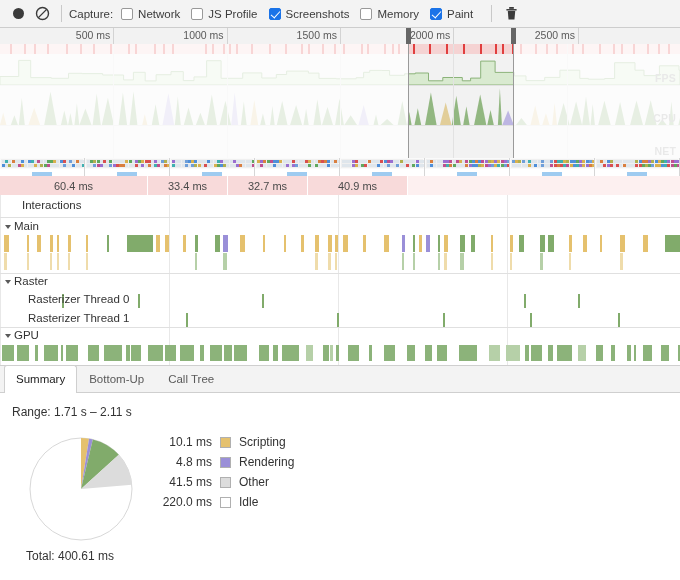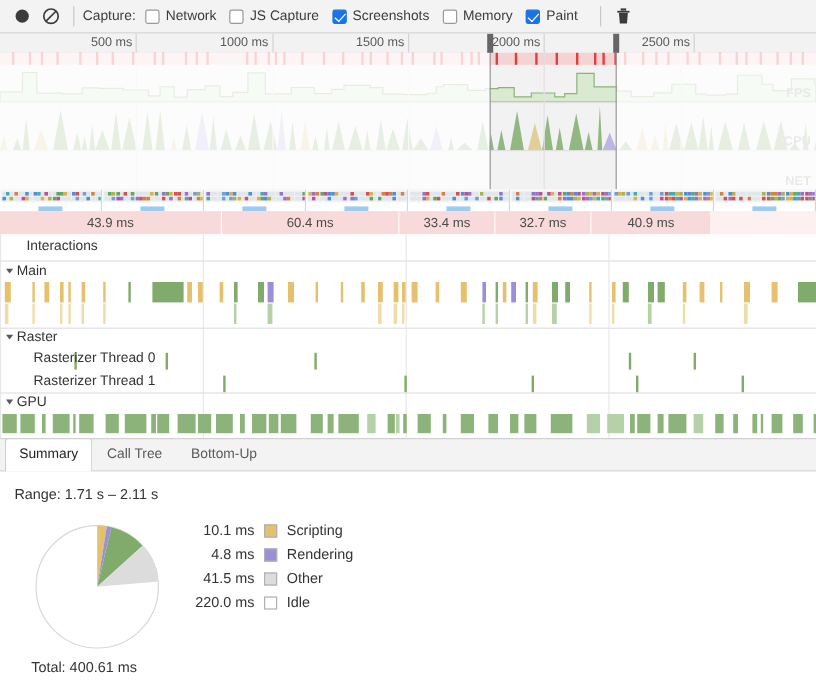--- a/index.html
+++ b/index.html
@@ -305,21 +305,21 @@
     </div>
     <div class="tb-sep"></div>
     <span class="cap-label">Capture:</span>
 
     <div class="cb-item">
       <span class="cb-box"></span>
       <span class="cb-label">Network</span>
     </div>
     <div class="cb-item">
       <span class="cb-box"></span>
-      <span class="cb-label">JS Capture</span>
+      <span class="cb-label">JS Profile</span>
     </div>
     <div class="cb-item on">
       <span class="cb-box"></span>
       <span class="cb-label">Screenshots</span>
     </div>
     <div class="cb-item">
       <span class="cb-box"></span>
       <span class="cb-label">Memory</span>
     </div>
     <div class="cb-item on">
@@ -1025,21 +1025,20 @@
         <div class="txt" style="width: 19.8621px; left: 32.0689px; top: 26.2px;"></div>
         <div class="txt" style="width: 21.9869px; left: 31.0066px; top: 28.8px;"></div>
         <div class="txt" style="width: 12.798px; left: 35.601px; top: 31.4px;"></div>
         <div class="card" style="left: 20px; width: 46px;"></div>
         <div class="photo" style="left: 20px; background: rgb(143, 113, 88);"></div>
         <div class="photo" style="left: 49px; background: rgb(107, 74, 56);"></div>
       </div>
     </div>
 
   <div class="frames-row" id="framesRow">
-      <div class="frame-cell" style="width: 185px;">43.9 ms</div>
       <div class="frame-cell" style="width: 148px;">60.4 ms</div>
       <div class="frame-cell" style="width: 80px;">33.4 ms</div>
       <div class="frame-cell" style="width: 80px;">32.7 ms</div>
       <div class="frame-cell" style="width: 100px;">40.9 ms</div>
     </div>
 
   <div class="det-ruler" id="detRuler">
       <div class="det-tick" style="left: 0px;">
         <span>1750 ms</span>
       </div>
@@ -1221,22 +1220,22 @@
         <div class="bar" style="left: 626.893px; top: 150px; width: 4.41099px; height: 16px; background: rgb(140, 179, 122);"></div>
         <div class="bar" style="left: 633.522px; top: 150px; width: 2.68798px; height: 16px; background: rgb(140, 179, 122);"></div>
         <div class="bar" style="left: 642.932px; top: 150px; width: 8.94812px; height: 16px; background: rgb(140, 179, 122);"></div>
         <div class="bar" style="left: 660.927px; top: 150px; width: 7.62621px; height: 16px; background: rgb(140, 179, 122);"></div>
         <div class="bar" style="left: 677.627px; top: 150px; width: 14.2503px; height: 16px; background: rgb(140, 179, 122);"></div>
       </div>
   </div>
 
   <div class="tabbar">
     <div class="tab active"><span>Summary</span></div>
+    <div class="tab"><span>Bottom-Up</span></div>
     <div class="tab"><span>Call Tree</span></div>
-    <div class="tab"><span>Bottom-Up</span></div>
   </div>
 
   <div class="summary">
     <div class="range-line">Range: 1.71 s – 2.11 s</div>
   </div>
 
   <div class="pie-wrap">
     <svg width="110" height="110" viewBox="0 0 110 110">
       <circle cx="55" cy="55" r="51" fill="#ffffff" stroke="#d8d8d8" stroke-width="1"></circle>
       <g id="pieSlices">

